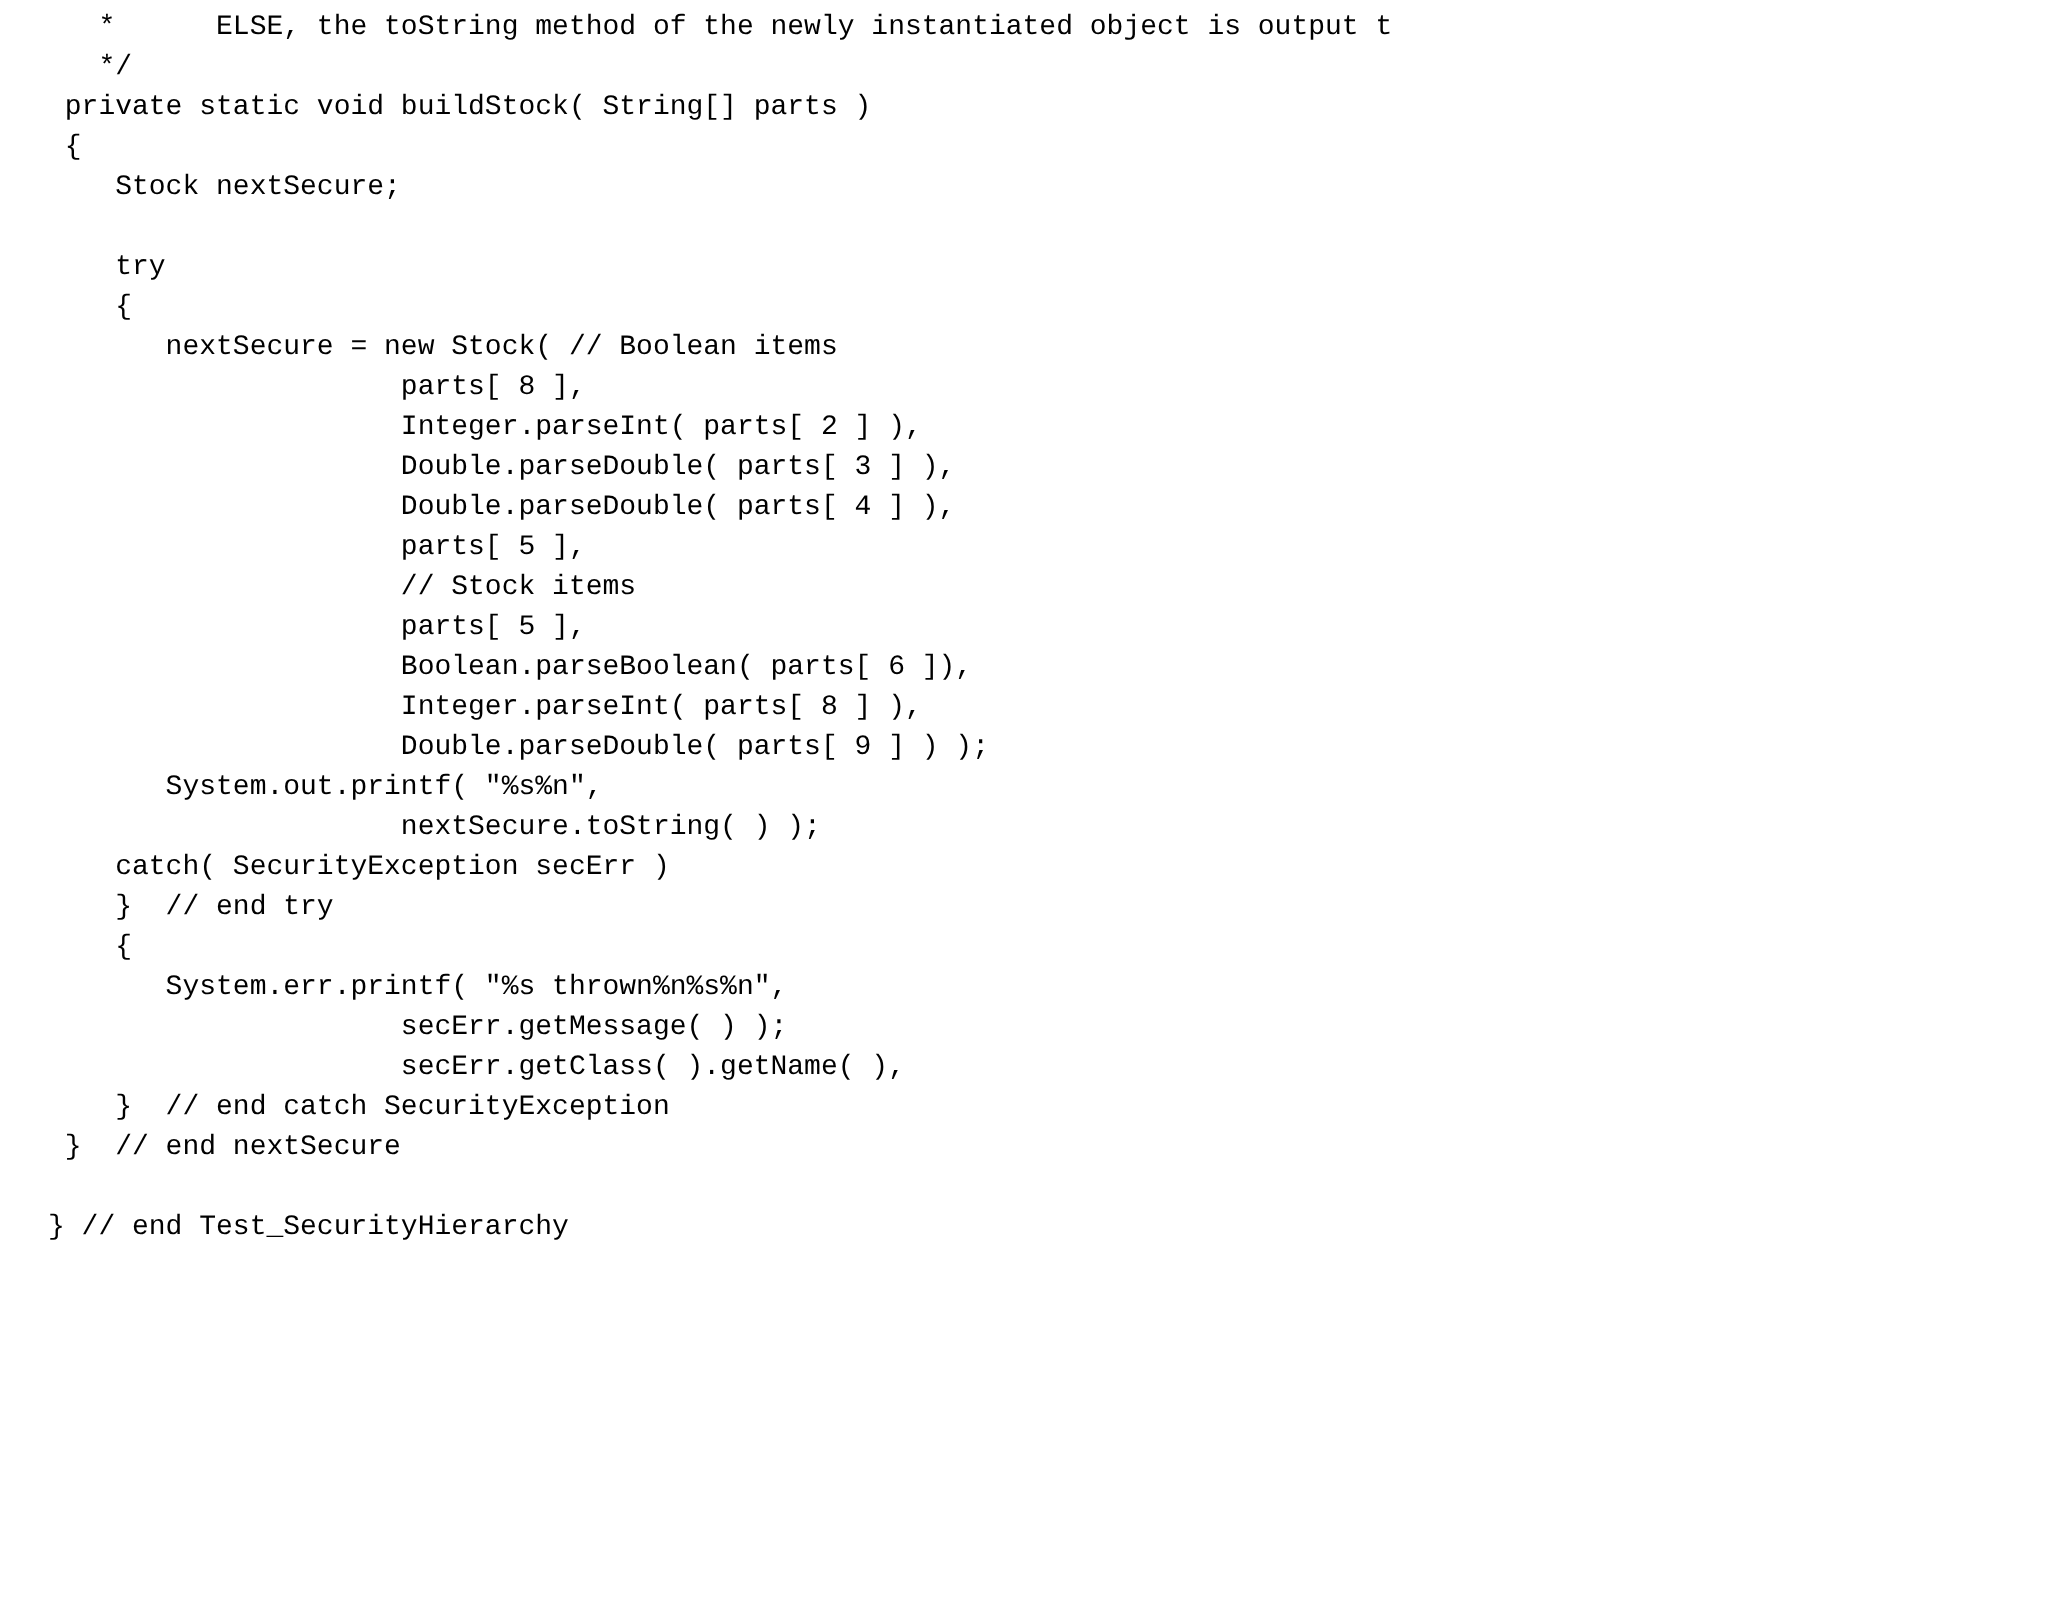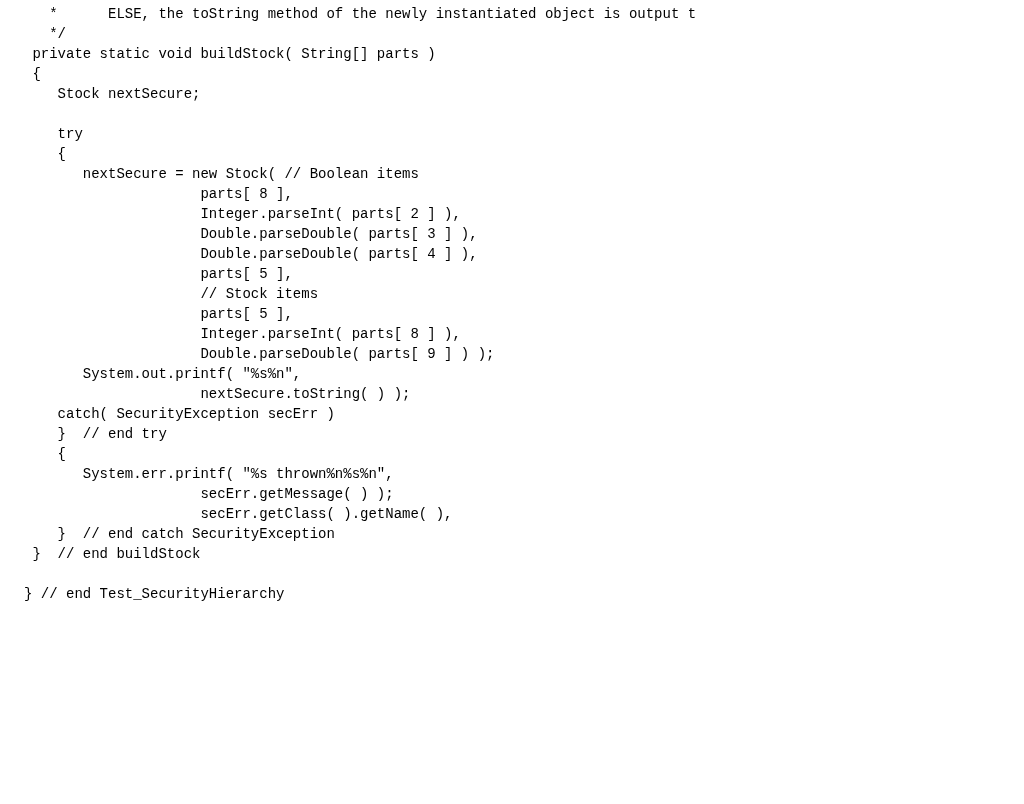--- a/index.html
+++ b/index.html
@@ -55,28 +55,29 @@
       <div class="code-line"><span class="code-text">    try</span></div>
       <div class="code-line"><span class="code-text">    {</span></div>
       <div class="code-line"><span class="code-text">       nextSecure = new Stock( // Boolean items</span></div>
       <div class="code-line"><span class="code-text">                     parts[ 8 ],</span></div>
       <div class="code-line"><span class="code-text">                     Integer.parseInt( parts[ 2 ] ),</span></div>
       <div class="code-line"><span class="code-text">                     Double.parseDouble( parts[ 3 ] ),</span></div>
       <div class="code-line"><span class="code-text">                     Double.parseDouble( parts[ 4 ] ),</span></div>
       <div class="code-line"><span class="code-text">                     parts[ 5 ],</span></div>
       <div class="code-line"><span class="code-text">                     // Stock items</span></div>
       <div class="code-line"><span class="code-text">                     parts[ 5 ],</span></div>
+      <div class="code-line"><span class="code-text">                     Boolean.parseBoolean( parts[ 6 ]),</span></div>
       <div class="code-line"><span class="code-text">                     Integer.parseInt( parts[ 8 ] ),</span></div>
       <div class="code-line"><span class="code-text">                     Double.parseDouble( parts[ 9 ] ) );</span></div>
       <div class="code-line"><span class="code-text">       System.out.printf( "%s%n",</span></div>
       <div class="code-line"><span class="code-text">                     nextSecure.toString( ) );</span></div>
       <div class="code-line"><span class="code-text">    catch( SecurityException secErr )</span></div>
       <div class="code-line"><span class="code-text">    }  // end try</span></div>
       <div class="code-line"><span class="code-text">    {</span></div>
       <div class="code-line"><span class="code-text">       System.err.printf( "%s thrown%n%s%n",</span></div>
       <div class="code-line"><span class="code-text">                     secErr.getMessage( ) );</span></div>
       <div class="code-line"><span class="code-text">                     secErr.getClass( ).getName( ),</span></div>
       <div class="code-line"><span class="code-text">    }  // end catch SecurityException</span></div>
-      <div class="code-line"><span class="code-text"> }  // end buildStock</span></div>
+      <div class="code-line"><span class="code-text"> }  // end nextSecure</span></div>
       <div class="code-line"><span class="code-text"></span></div>
       <div class="code-line"><span class="code-text">} // end Test_SecurityHierarchy</span></div>
     </div>
 </div>
 
 </body></html>

